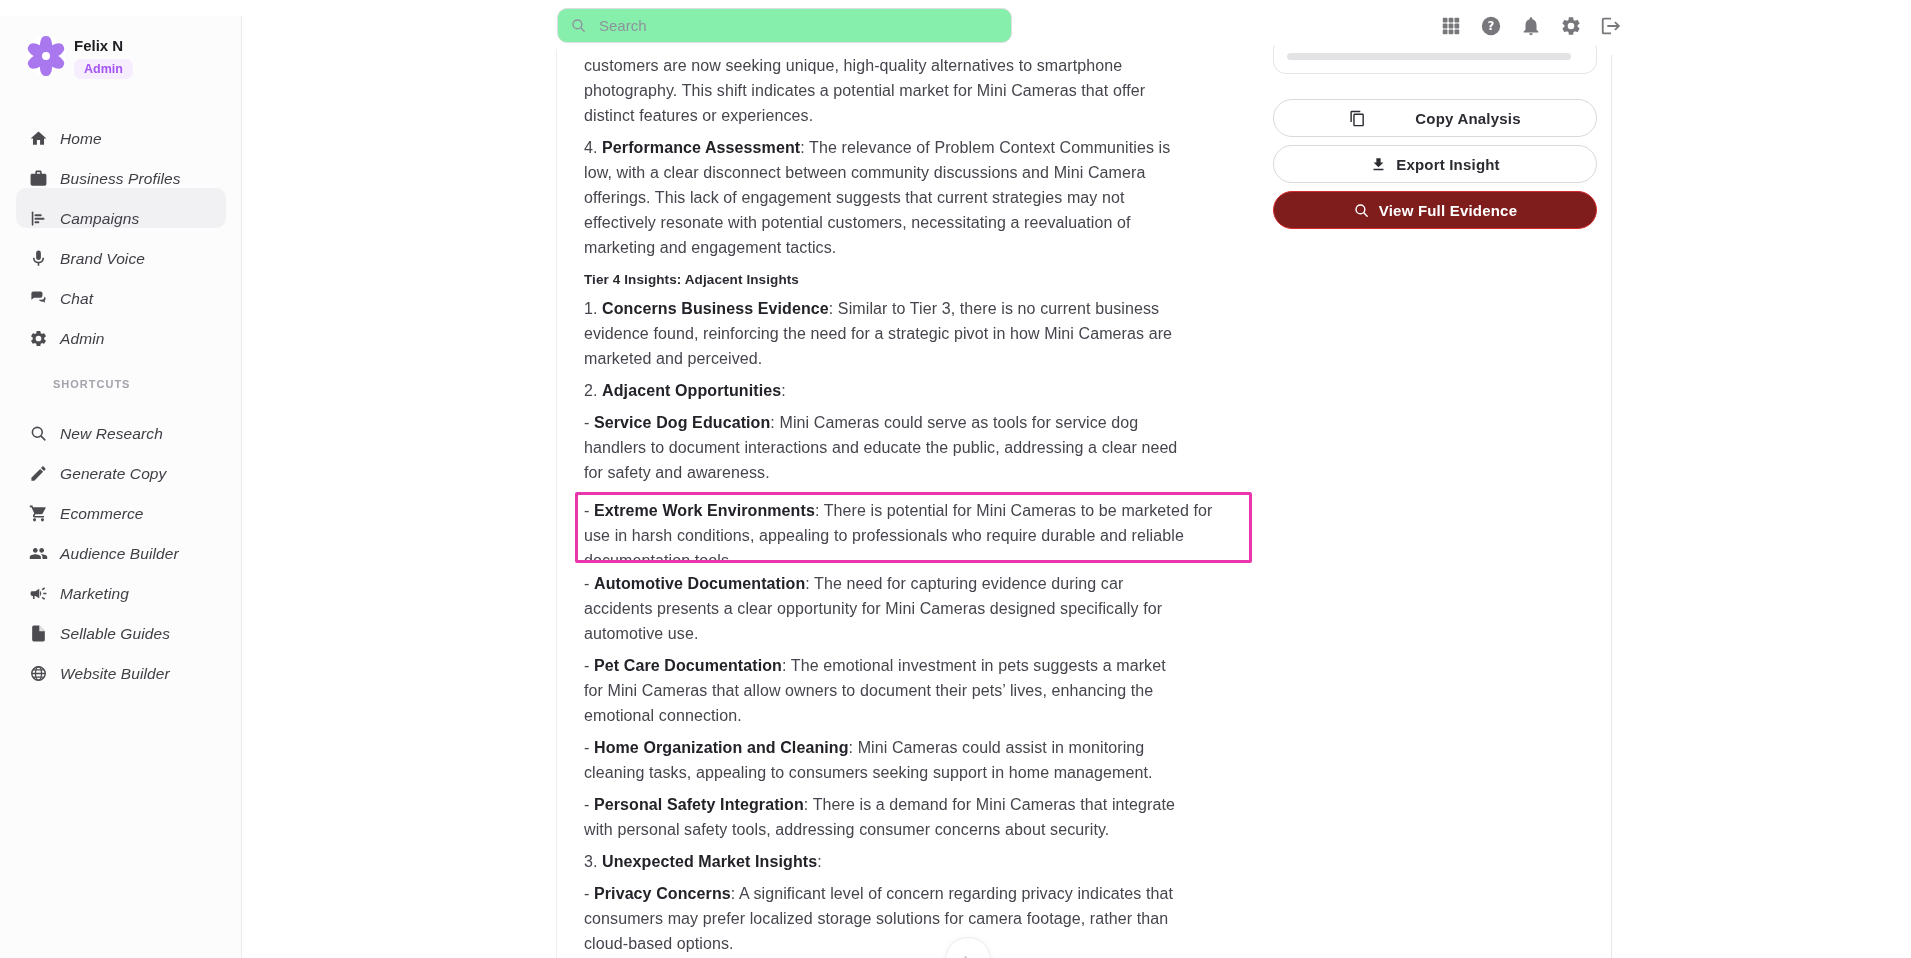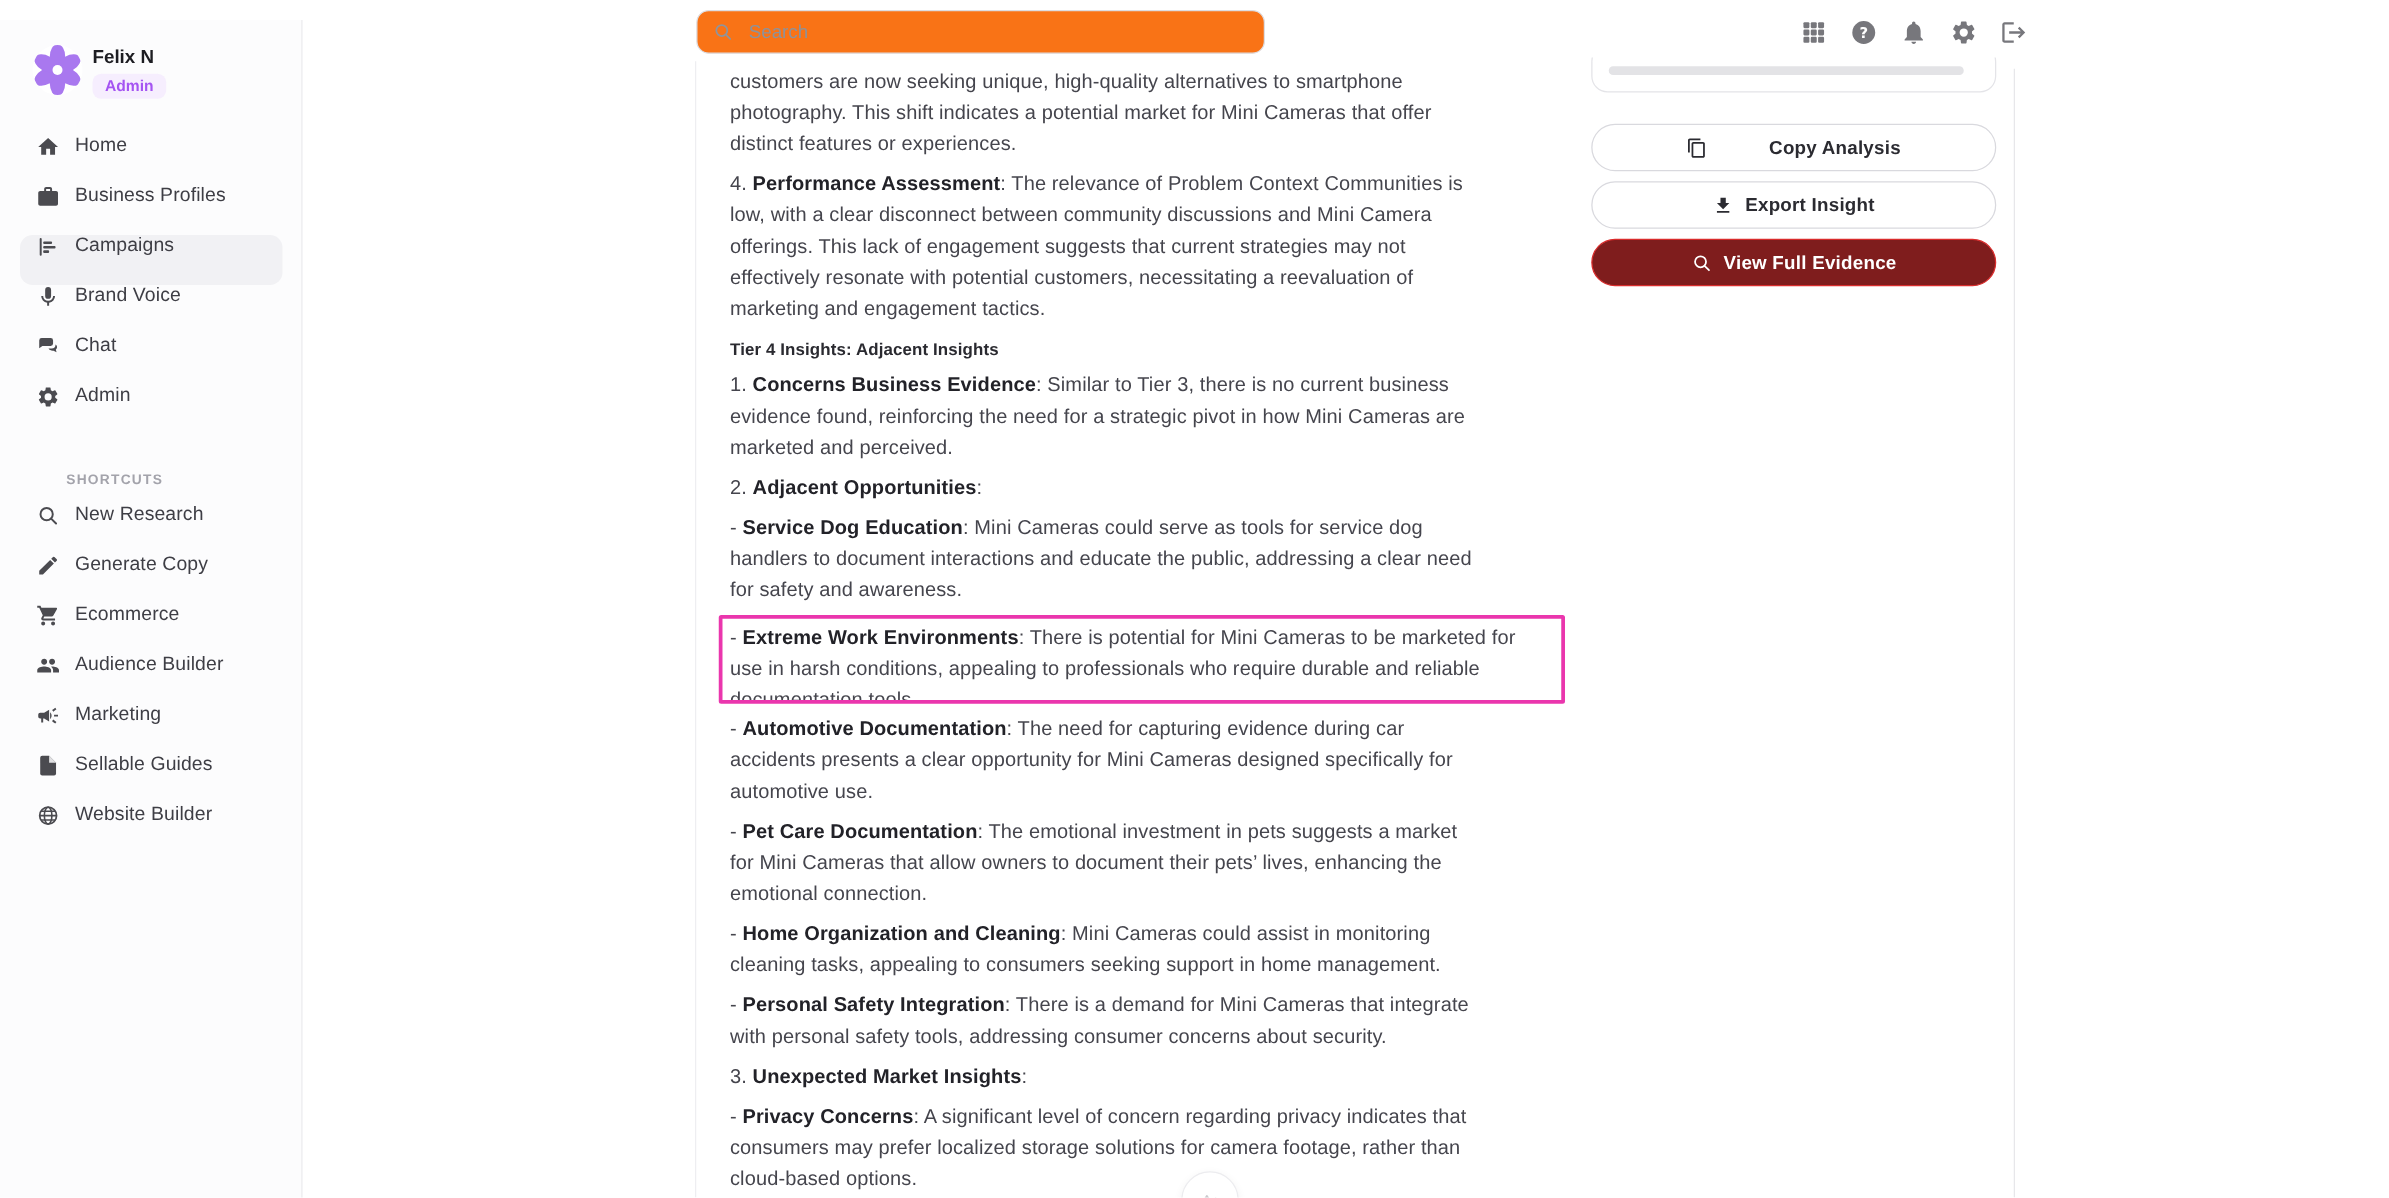--- a/index.html
+++ b/index.html
@@ -20,35 +20,35 @@
   .user-info{margin-left:8px;padding-top:1px;}
   .user-name{font-size:15px;font-weight:700;color:#1d1d22;line-height:18px;}
   .user-badge{
     display:inline-block;margin-top:4px;padding:3px 10px;border-radius:7px;
     background:#f6eefe;color:#a554f2;font-size:12.5px;font-weight:700;line-height:14px;
   }
   .nav{position:absolute;left:0;width:242px;}
   .nav-main{top:92px;}
   .nav-shortcuts{top:387px;}
   .nav-item{
-    height:40px;margin:0 16px;border-radius:10px;display:flex;align-items:flex-start;
-    padding-left:13px;cursor:pointer;box-sizing:border-box;
+    height:40px;margin:0 16px;border-radius:10px;display:flex;align-items:flex-end;
+    padding-left:13px;cursor:pointer;box-sizing:border-box;font-style:italic;
   }
   .nav-item.active{background:#f1f1f4;}
   .nav-item .icon{width:19px;height:19px;color:#4b4b50;flex:0 0 auto;}
   .nav-item .icon svg{width:19px;height:19px;}
   .nav-item .label{margin-left:12px;font-size:15.5px;color:#3e3e45;font-weight:500;letter-spacing:.1px;}
   .shortcuts-label{
     position:absolute;left:29px;top:362px;font-size:11px;color:#a3a3ab;
     font-weight:600;letter-spacing:1px;margin-left:24px;
   }
   
   .search-box{
     position:absolute;left:557px;top:8px;width:455px;height:35px;border-radius:10px;
-    border:1px solid #dddde2;background:#f97316;box-sizing:border-box;
+    border:1px solid #dddde2;background:#86efac;box-sizing:border-box;
     display:flex;align-items:center;padding:0 12px;
   }
   .search-box .icon{width:17px;height:17px;color:#8f949c;}
   .search-box .icon svg{width:17px;height:17px;}
   .search-box input{
     border:none;outline:none;background:transparent;margin-left:10px;flex:1;
     font-family:inherit;font-size:15px;color:#3c3c42;
   }
   .search-box input::placeholder{color:#8d929b;}
   .header-icons{position:absolute;left:1439px;top:14px;display:flex;}

